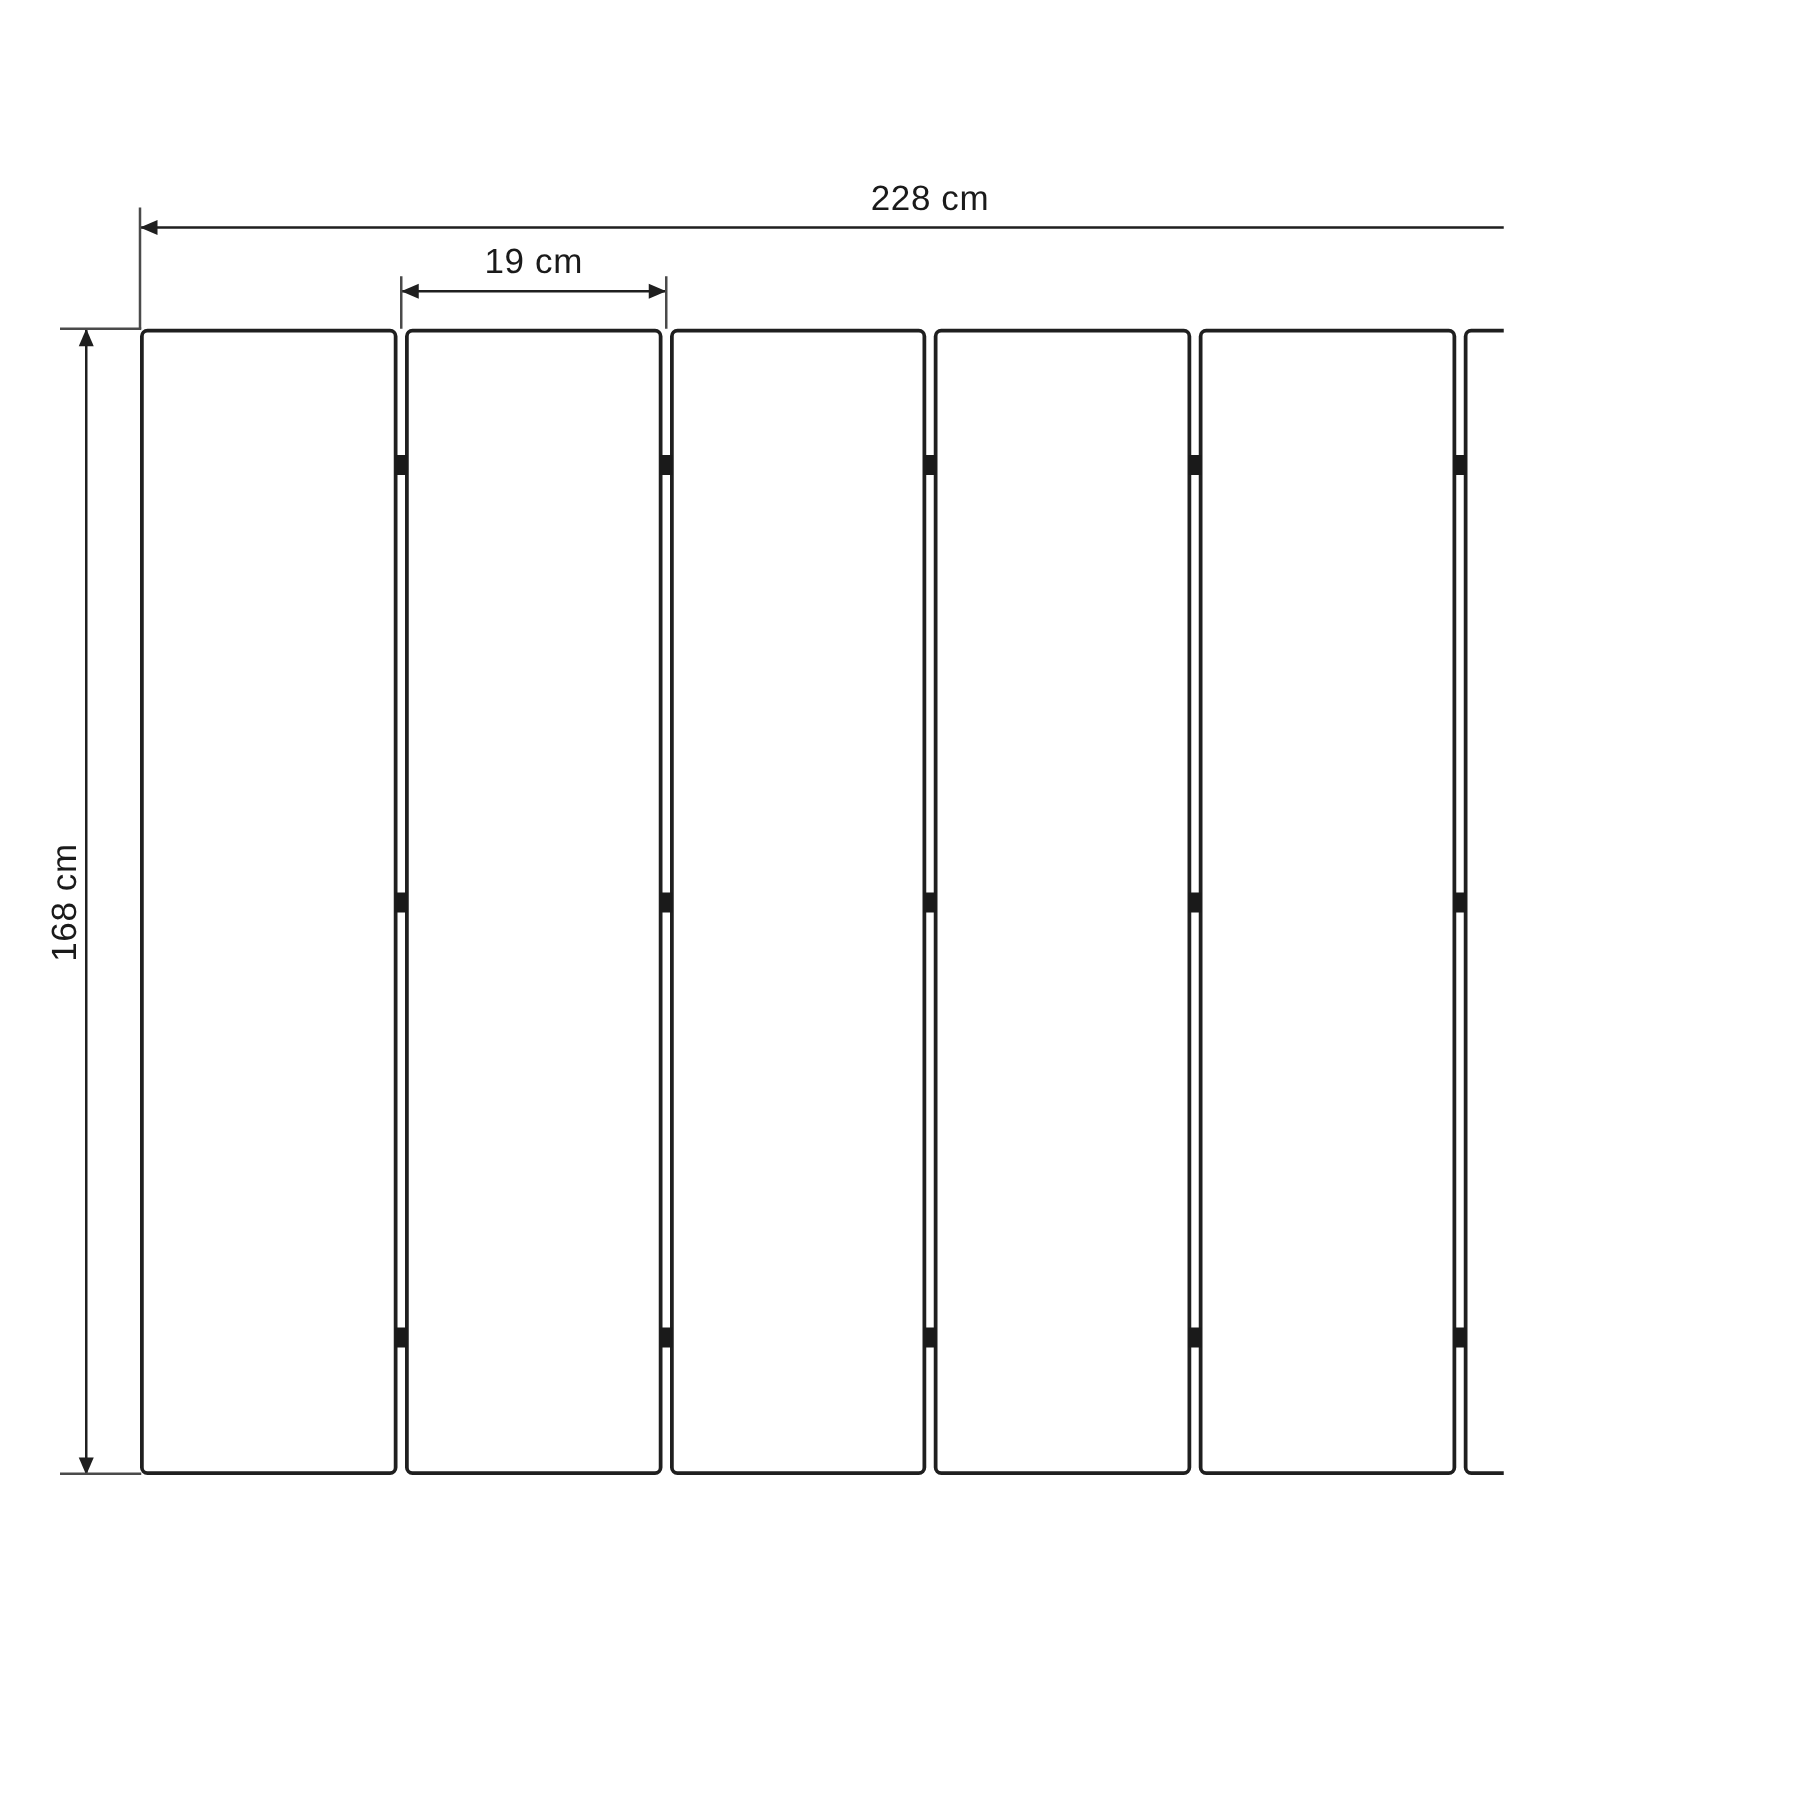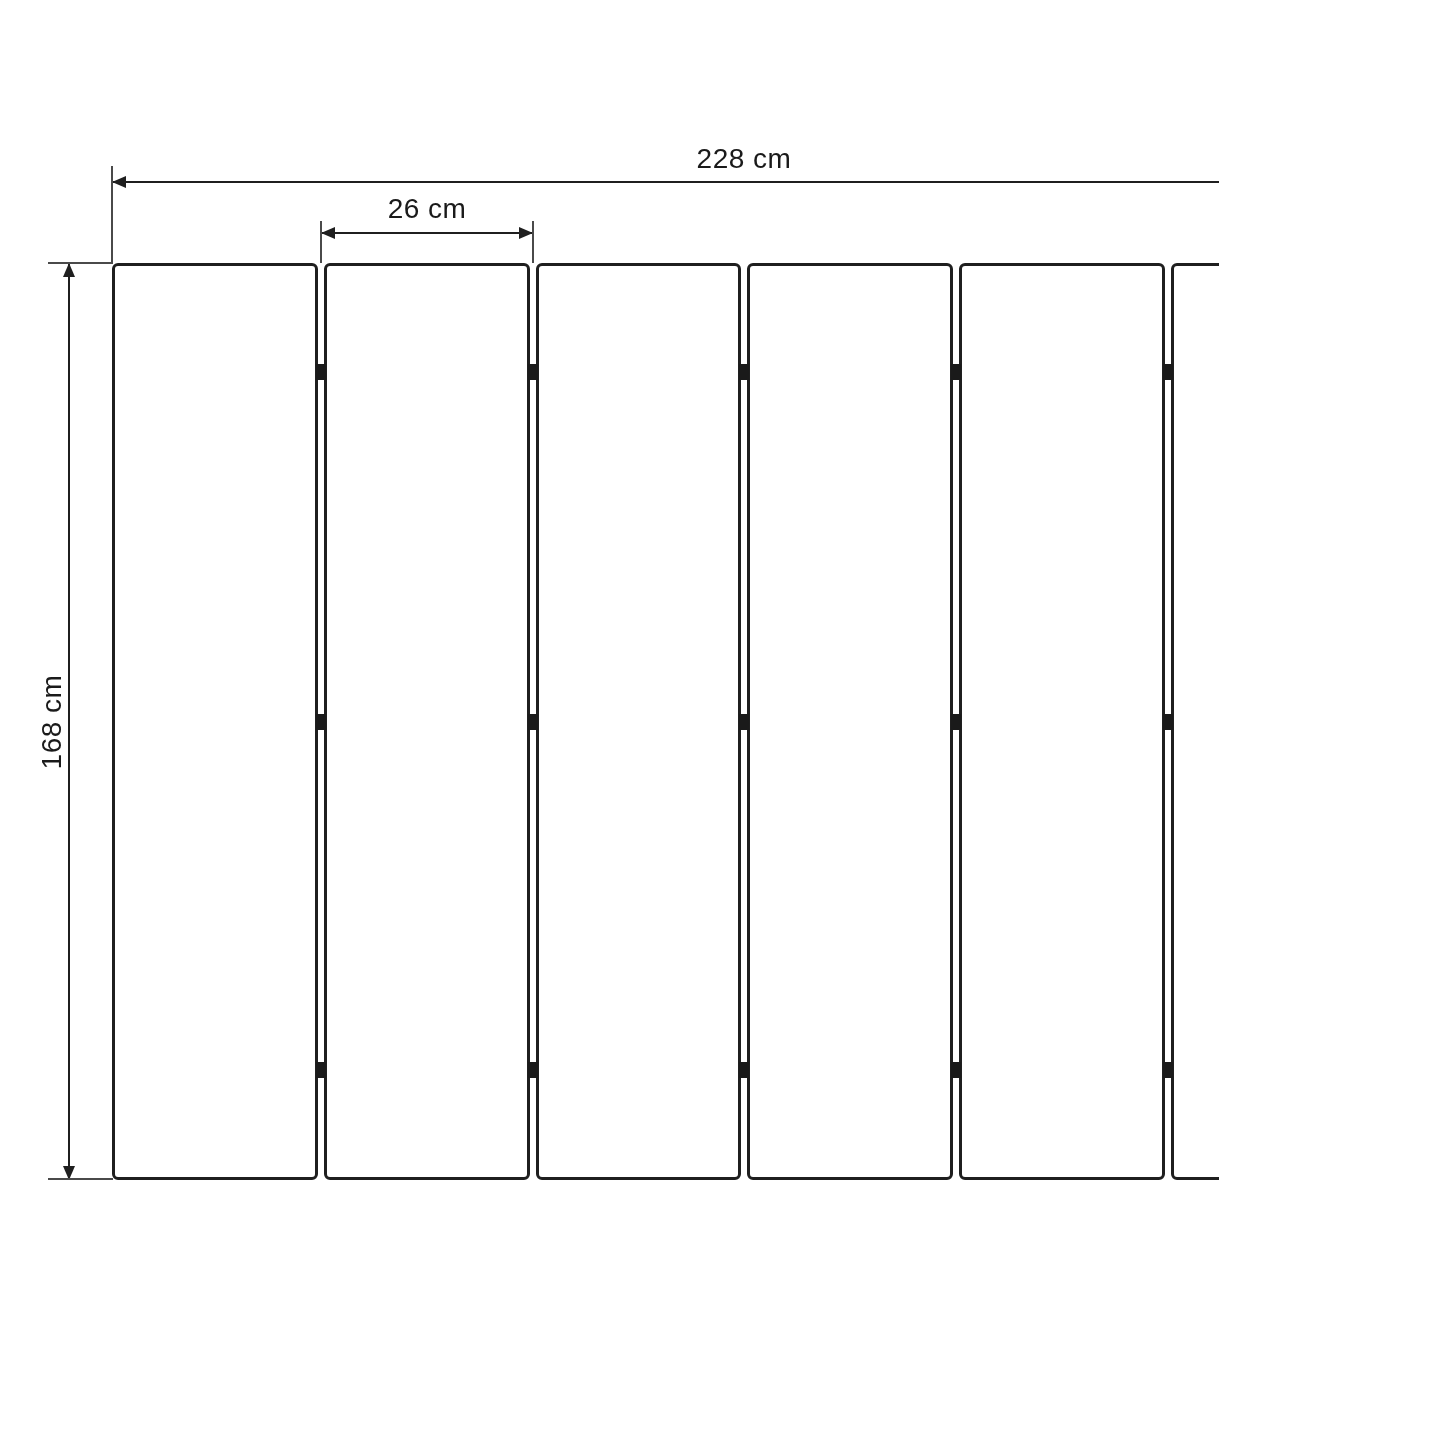--- a/index.html
+++ b/index.html
@@ -7,21 +7,20 @@
     padding: 0;
     background: #ffffff;
     font-family: "Liberation Sans", "DejaVu Sans", sans-serif;
   }
   .canvas {
     position: relative;
     width: 1203px;
     height: 1445px;
     background: #ffffff;
     overflow: hidden;
-    padding-left: 16px;
   }
 
   
   .h-line, .v-line { position: absolute; background: #1f1f1f; }
   .ext-line { background: #4a4a4a; }
   .arr { position: absolute; width: 0; height: 0; }
   .arr-left  { border-top: 6px solid transparent; border-bottom: 6px solid transparent; border-right: 14px solid #1f1f1f; }
   .arr-right { border-top: 6px solid transparent; border-bottom: 6px solid transparent; border-left: 14px solid #1f1f1f; }
   .arr-up    { border-left: 6px solid transparent; border-right: 6px solid transparent; border-bottom: 14px solid #1f1f1f; }
   .arr-down  { border-left: 6px solid transparent; border-right: 6px solid transparent; border-top: 14px solid #1f1f1f; }
@@ -92,21 +91,21 @@
   <div>
     <div class="dim-label dim-total-label">228 cm</div>
     <div class="h-line dim-total-line"></div>
     <div class="arr arr-left" style="left:112px; top:176px;"></div>
     <div class="arr arr-right" style="left:1361px; top:176px;"></div>
     <div class="v-line ext-line ext-total-left"></div>
     <div class="v-line ext-line ext-total-right"></div>
   </div>
 
   <div>
-    <div class="dim-label dim-panel-label">26 cm</div>
+    <div class="dim-label dim-panel-label">19 cm</div>
     <div class="h-line dim-panel-line"></div>
     <div class="arr arr-left" style="left:321px; top:227px;"></div>
     <div class="arr arr-right" style="left:519px; top:227px;"></div>
     <div class="v-line ext-line ext-panel-left"></div>
     <div class="v-line ext-line ext-panel-right"></div>
   </div>
 
   <div>
     <div class="dim-label dim-height-label">168 cm</div>
     <div class="v-line dim-height-line"></div>

